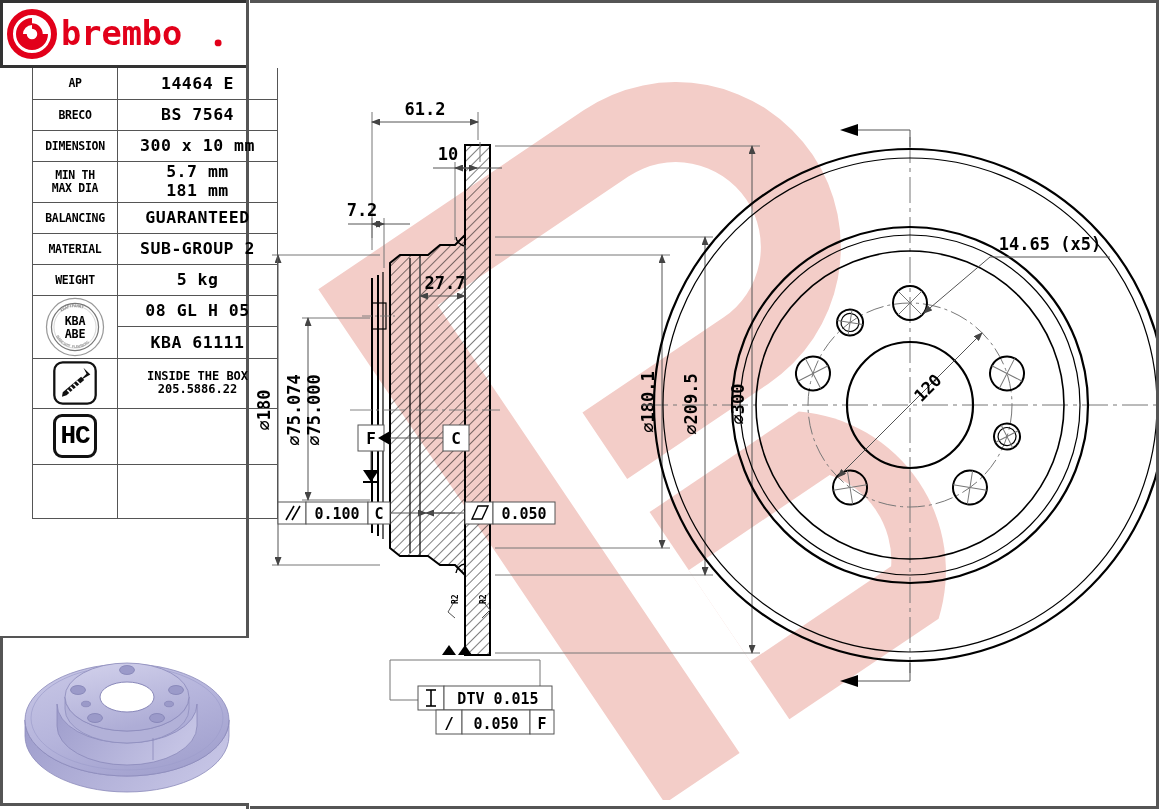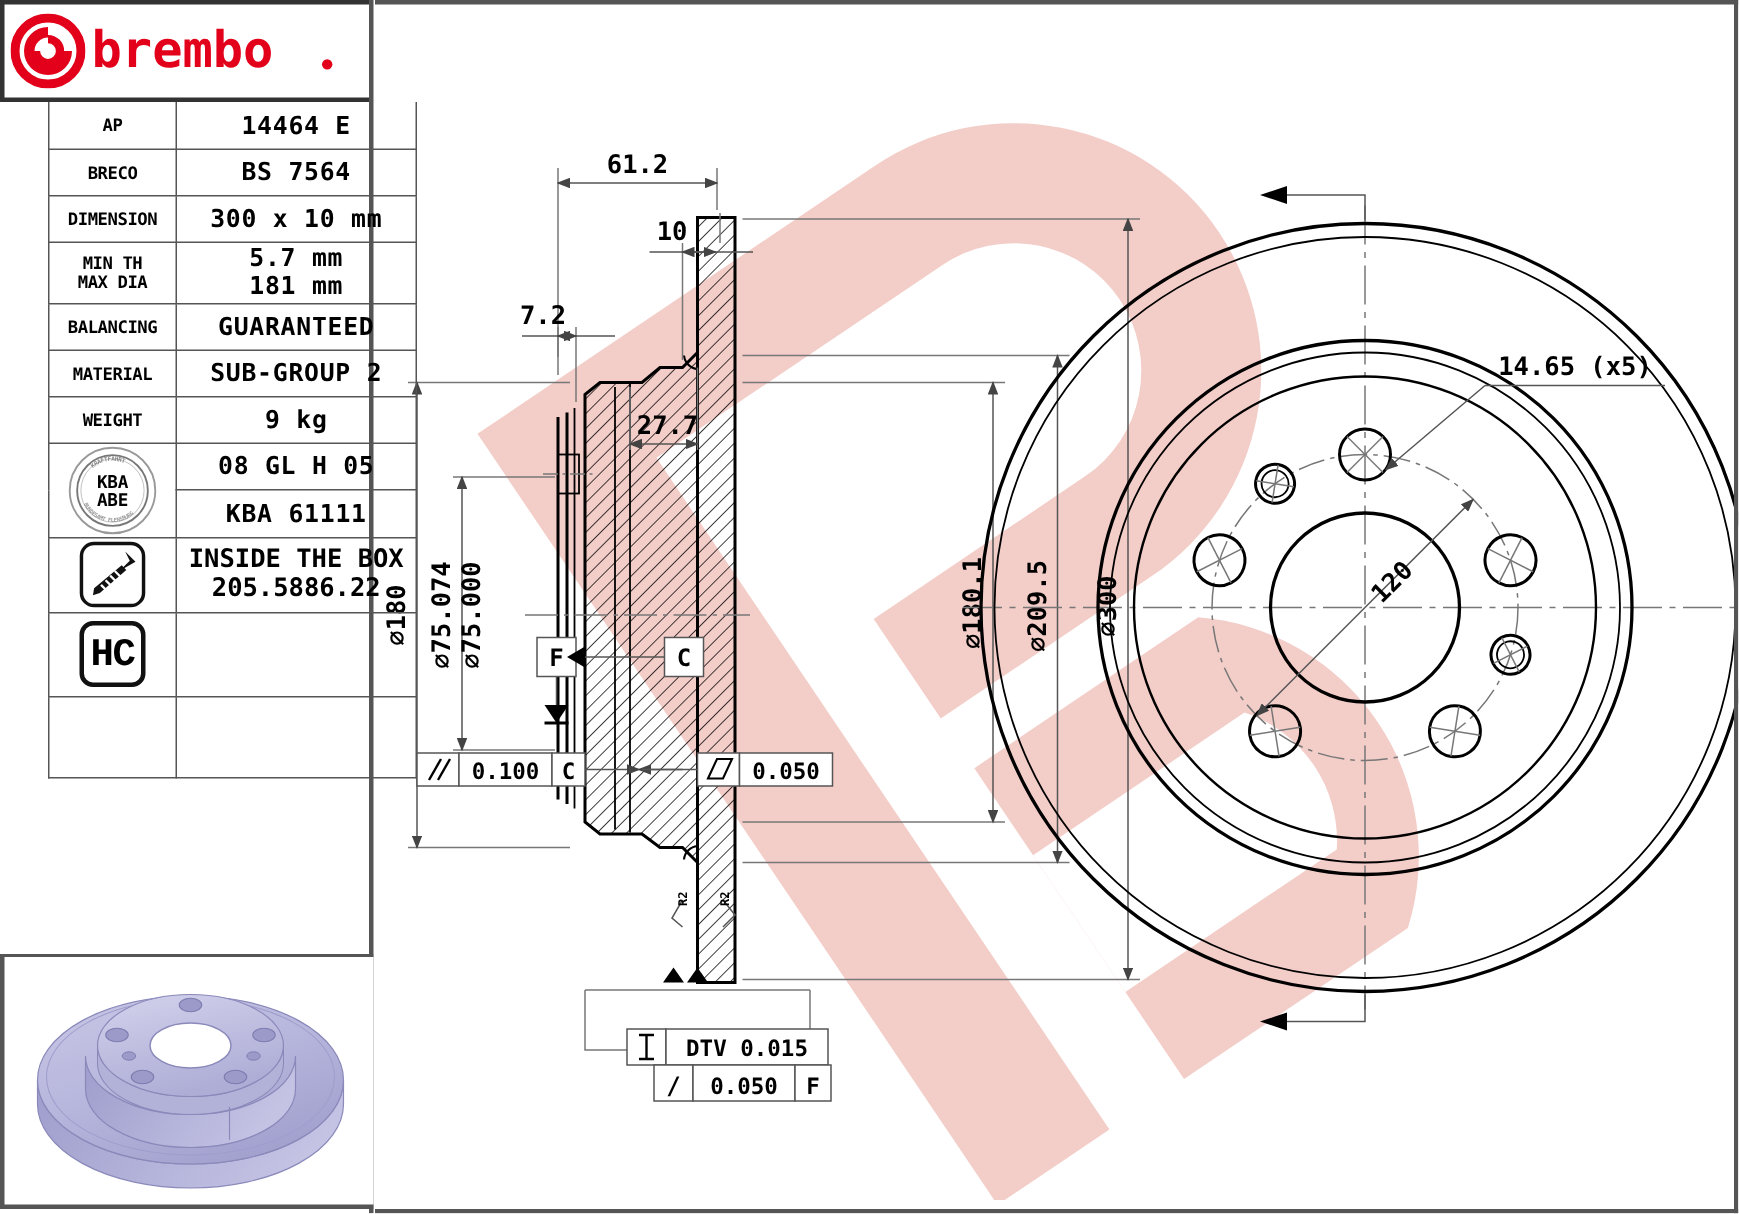--- a/index.html
+++ b/index.html
@@ -79,21 +79,21 @@
     width: 85px;
     font-size: 11.5px;
     font-weight: bold;
     letter-spacing: -0.3px;
   }
   table.spec td.val {
     font-size: 16.5px;
     font-weight: bold;
     letter-spacing: 0.5px;
   }
-  table.spec td.val-sm { font-size: 17px; font-weight: bold; }
+  table.spec td.val-sm { font-size: 12px; font-weight: bold; }
   .r-std { height: 31px; }
   .r-two { height: 41px; }
   .two-line { line-height: 1.12; }
   .two-line .ln { display:block; }
 
   
   .seal {
     width: 62px; height: 62px;
     margin: 0 auto;
     position: relative;
@@ -467,21 +467,21 @@
       <tr class="r-std">
         <td class="lbl">BALANCING</td>
         <td class="val">GUARANTEED</td>
       </tr>
       <tr class="r-std">
         <td class="lbl">MATERIAL</td>
         <td class="val">SUB-GROUP 2</td>
       </tr>
       <tr class="r-std">
         <td class="lbl">WEIGHT</td>
-        <td class="val">9 kg</td>
+        <td class="val">5 kg</td>
       </tr>
 
       <tr class="r-std">
         <td class="lbl" rowspan="2">
           <div class="seal">
             <svg viewBox="0 0 100 100" width="62" height="62">
               <circle cx="50" cy="50" r="46" fill="none" stroke="#999" stroke-width="2"></circle>
               <circle cx="50" cy="50" r="38" fill="none" stroke="#777" stroke-width="2"></circle>
               <circle cx="50" cy="50" r="34" fill="none" stroke="#bbb" stroke-width="1"></circle>
               <text x="50" y="47" text-anchor="middle" font-size="19" font-weight="bold" font-family="DejaVu Sans, Liberation Sans, sans-serif" fill="#000">KBA</text>

